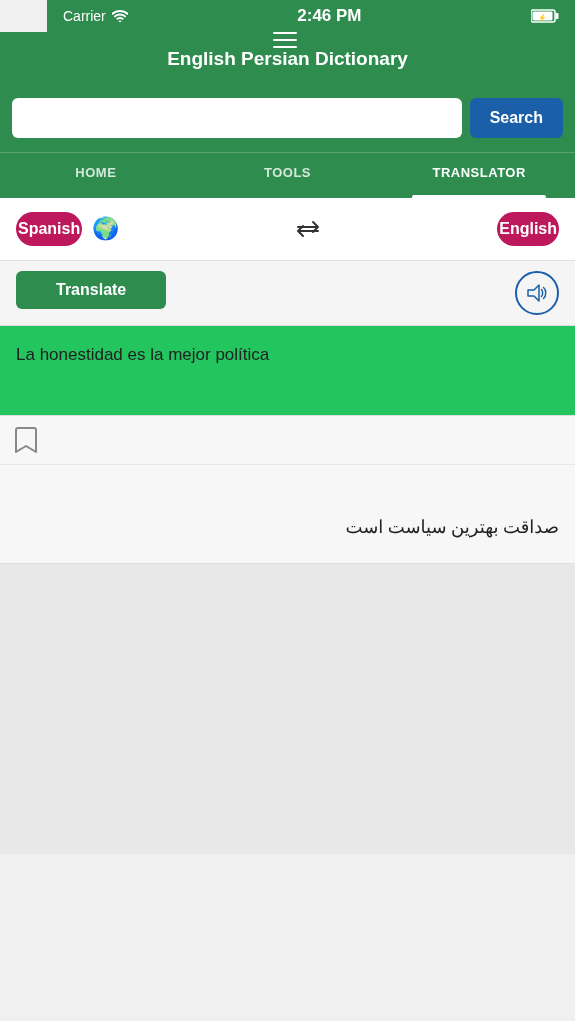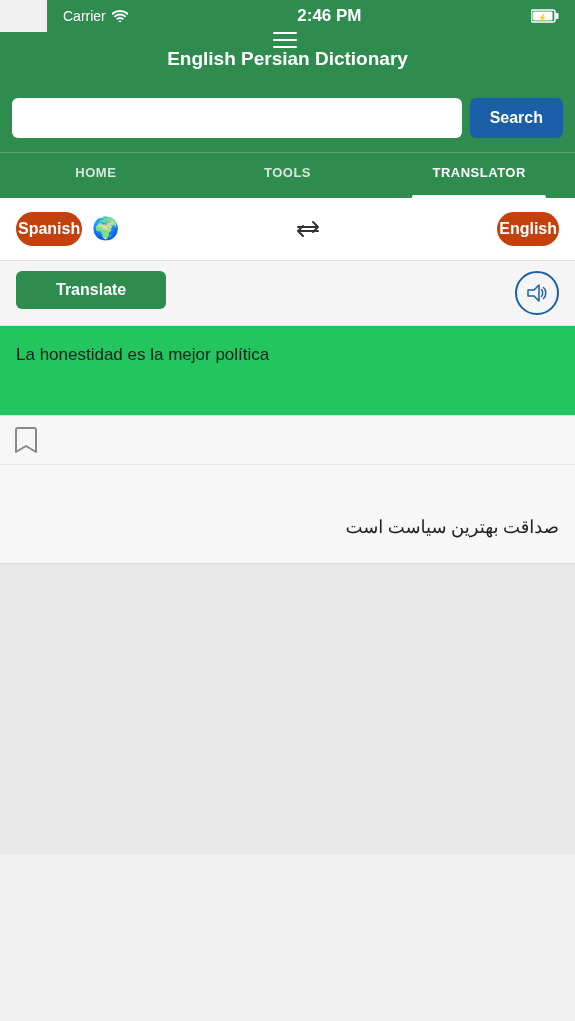--- a/index.html
+++ b/index.html
@@ -129,21 +129,21 @@
 
     
     .lang-row {
       display: flex;
       align-items: center;
       padding: 14px 16px;
       gap: 10px;
       background: white;
     }
     .lang-btn {
-      background: #c2410c;
+      background: #be185d;
       color: white;
       border: none;
       border-radius: 17px;
       padding: 8px 2px;
       font-size: 16px;
       font-weight: 600;
       cursor: pointer;
     }
     .globe-icon {
       font-size: 22px;

